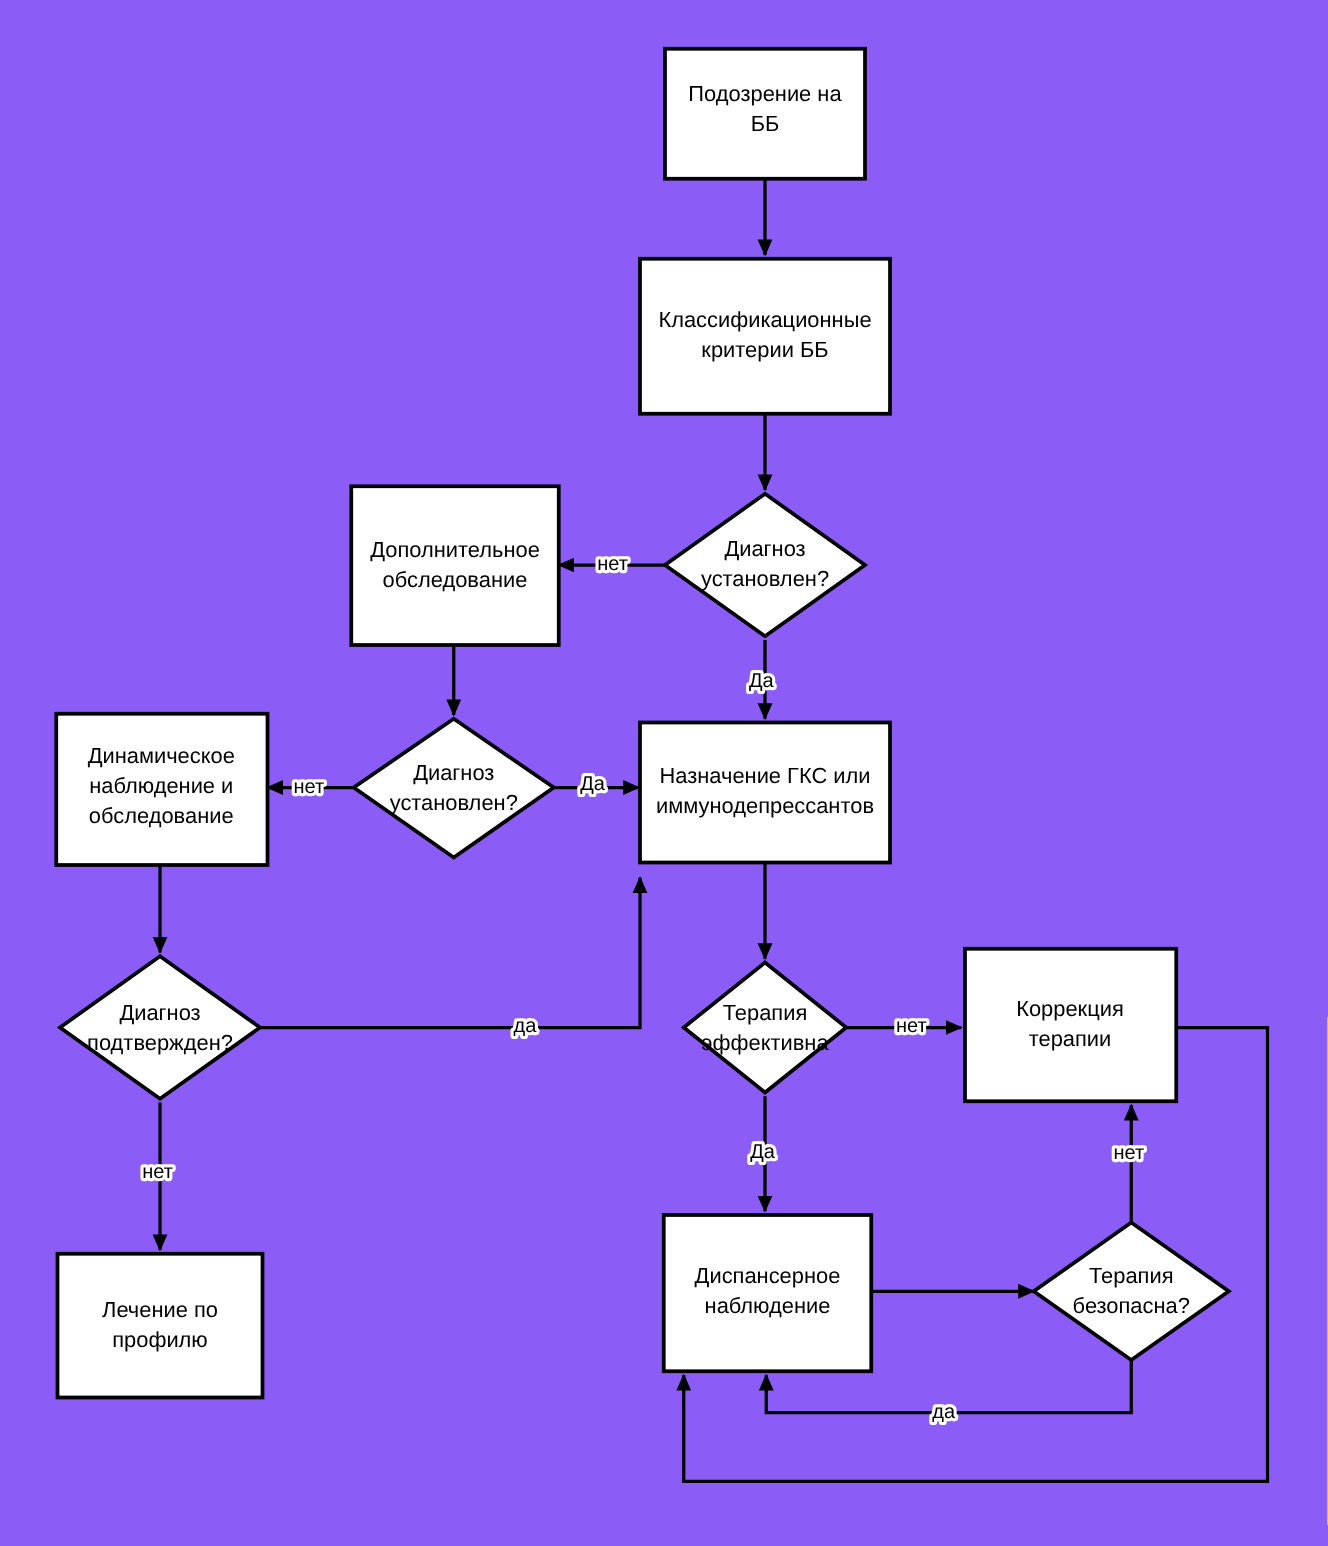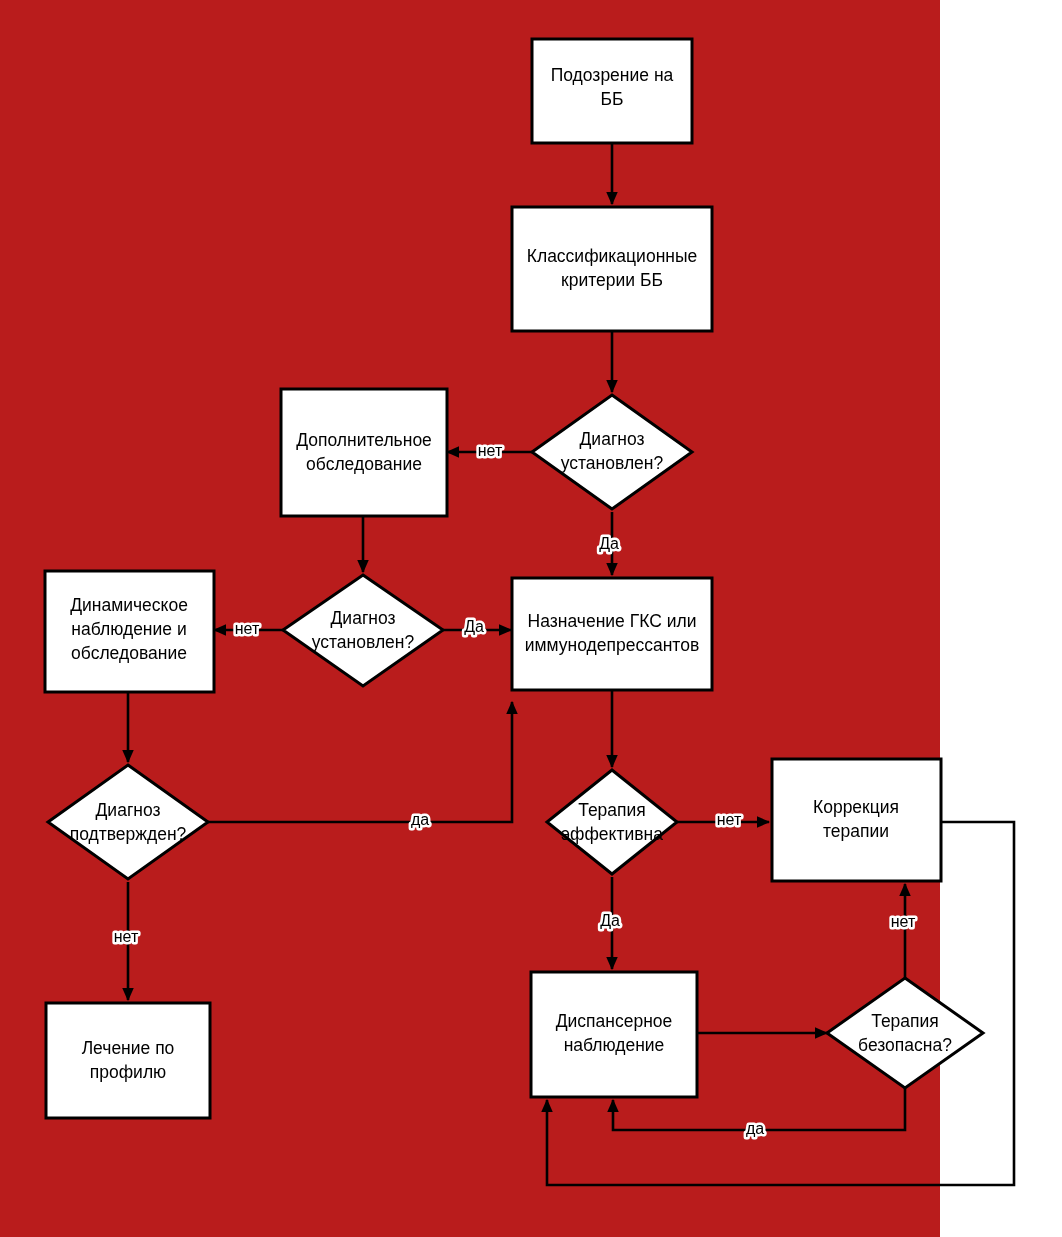--- a/index.html
+++ b/index.html
@@ -2,23 +2,23 @@
 <html><head>
 <meta charset="utf-8">
 <style>
   html, body {
     margin: 0;
     padding: 0;
     background: #ffffff;
   }
   #flowchart-root {
     position: relative;
-    width: 940px;
+    width: 1062px;
     height: 1237px;
-    background: #b91c1c;
+    background: #8b5cf6;
     font-family: "Liberation Sans", sans-serif;
   }
   svg#flow-svg {
     position: absolute;
     left: 0;
     top: 0;
     width: 1062px;
     height: 1237px;
     display: block;
   }

